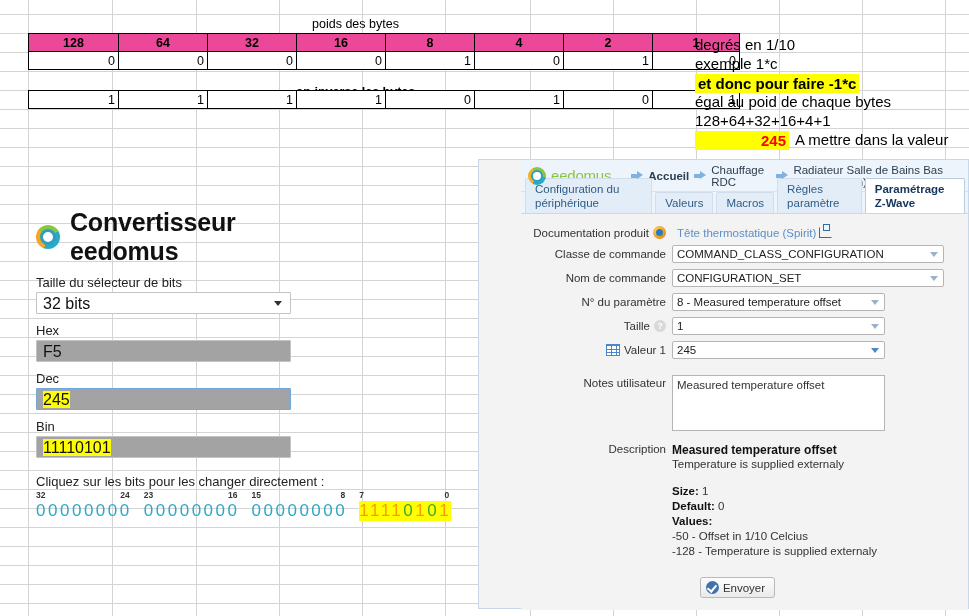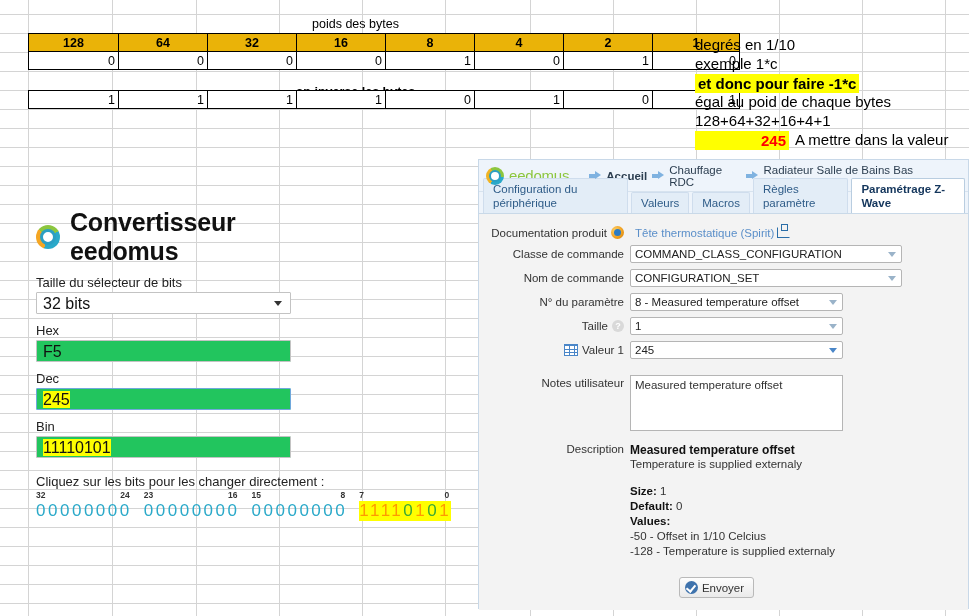--- a/index.html
+++ b/index.html
@@ -21,21 +21,21 @@
   }
   .vline{position:absolute;top:0;width:1px;height:616px;background:#d4d4d4;}
   .hline{position:absolute;left:0;height:1px;width:969px;background:#d4d4d4;}
 
   
   .bt{
     position:absolute;border-collapse:collapse;table-layout:fixed;
     font-size:12.5px;color:#000;
   }
   .bt td{border:1px solid #000;height:17px;padding:0 3px;}
-  .bt td.hdr{background:#eab308;font-weight:bold;text-align:center;}
+  .bt td.hdr{background:#ec4899;font-weight:bold;text-align:center;}
   .bt td.val{text-align:right;background:#fff;}
 
   .merged-label{
     position:absolute;text-align:center;font-size:12.5px;color:#000;
   }
   .merged-label.bold{font-weight:bold;}
 
   .side-txt{position:absolute;font-size:15px;color:#000;white-space:nowrap;}
   .side-txt.bold{font-weight:bold;}
   .hl{background:#ffff00;}
@@ -54,21 +54,21 @@
       conic-gradient(from 200deg,#f5a623 0deg 110deg,#8cc63f 110deg 220deg,#2aa9c9 220deg 360deg);
     position:relative;flex:0 0 auto;
   }
   .ring::after{
     content:"";position:absolute;left:4px;top:4px;width:16px;height:16px;
     border-radius:50%;border:3px solid #2b9fc4;background:#fff;
     box-sizing:border-box;
   }
   .fld-label{font-size:13px;color:#222;margin:9px 0 2px 0;}
   .fld{
-    width:255px;height:22px;border:1px solid #c3c3c3;background:#22c55e;
+    width:255px;height:22px;border:1px solid #c3c3c3;background:#a3a3a3;
     font-size:16px;color:#111;padding:0 6px;box-sizing:border-box;
     line-height:22px;font-family:"Liberation Sans",sans-serif;
     border-radius:1px;display:block;
   }
   .fld.sel{
     position:relative;font-size:16px;background:#fff;
   }
   .caret{
     position:absolute;right:8px;top:8px;
     border-left:4px solid transparent;border-right:4px solid transparent;
@@ -90,21 +90,21 @@
   .bitvals{font-size:17px;letter-spacing:2.5px;white-space:nowrap;}
   .b1{color:#ff9900;}
   .b0{color:#2aa9c9;}
   .bitgrp.hly .bitvals{background:#ffff00;}
   .bitgrp.hly .b0{color:#3ba935;}
 
   
   #eedomus{
     position:absolute;left:478px;top:159px;width:491px;height:450px;
     background:#f3f3f3;border:1px solid #c8d8e8;box-sizing:border-box;
-    font-size:11.5px;color:#222;
+    font-size:11.5px;color:#222;padding-left:42px;
   }
   #ee-header{
     height:31px;background:#eef4fb;display:flex;align-items:center;
     padding-left:7px;border-bottom:1px solid #d7e3ef;
   }
   .ee-logo{
     width:18px;height:18px;border-radius:50%;
     background:conic-gradient(from 210deg,#f0b323 0deg 120deg,#8cc63f 120deg 250deg,#2aa9c9 250deg 360deg);
     position:relative;flex:0 0 auto;
   }

